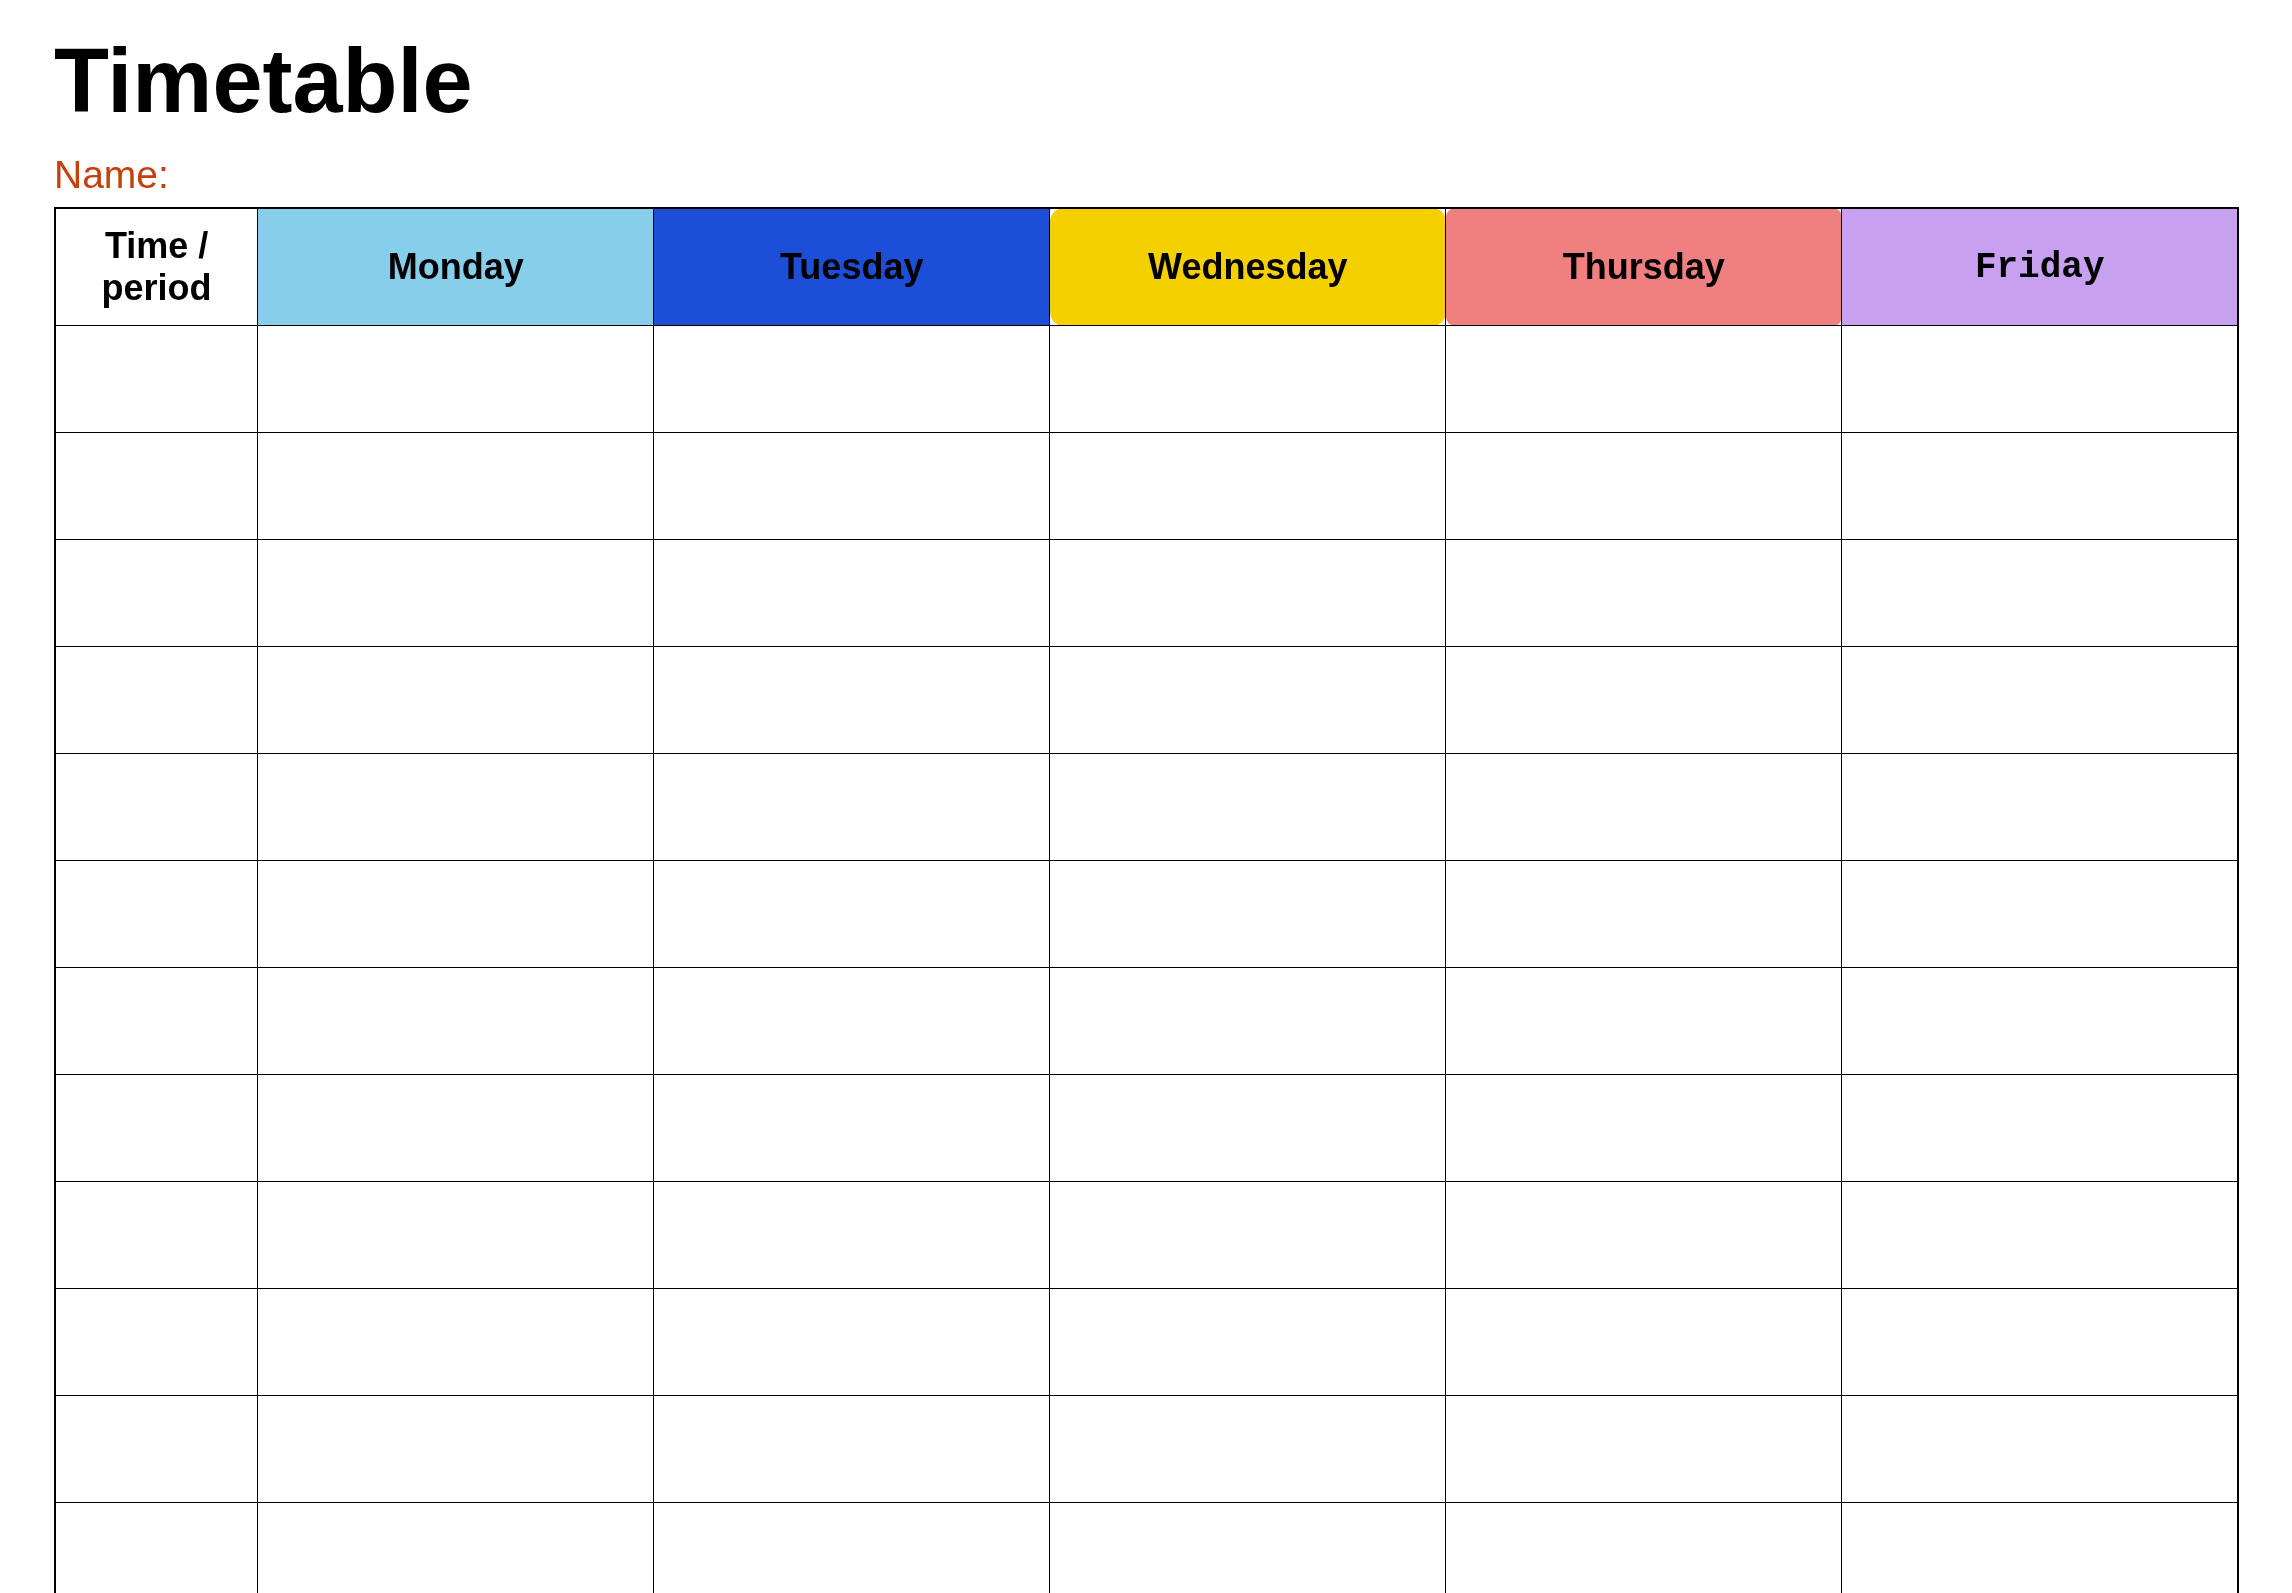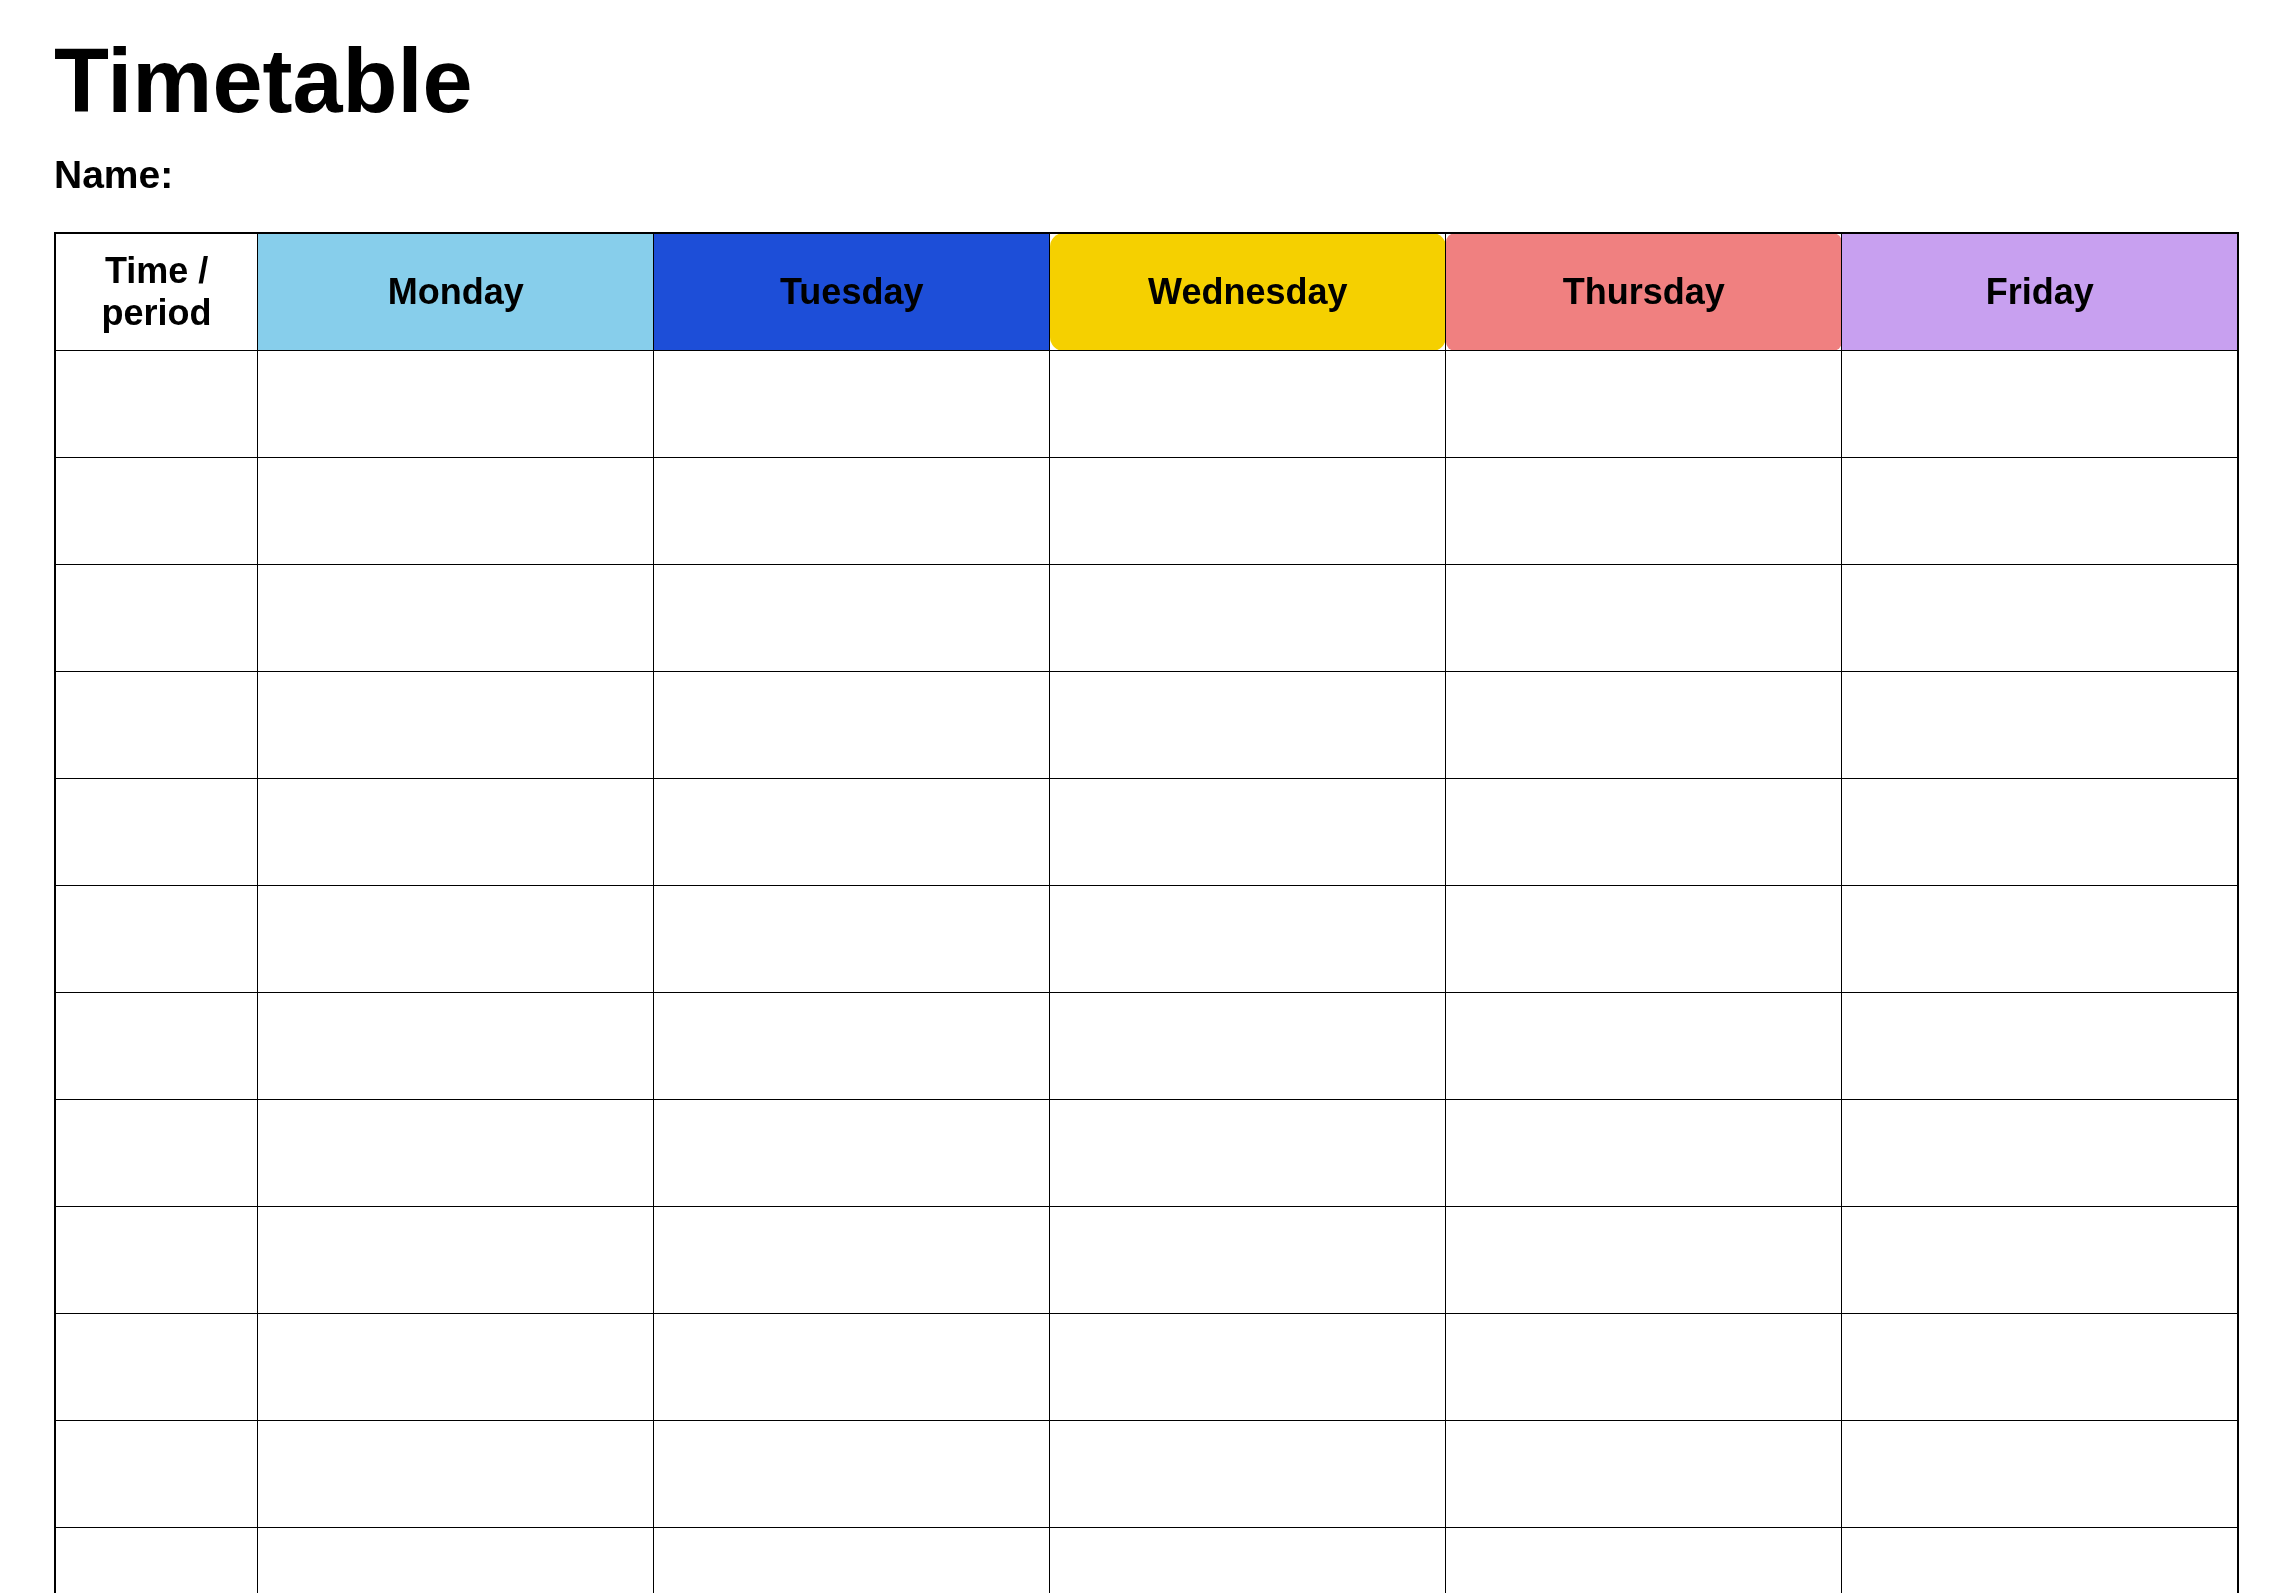--- a/index.html
+++ b/index.html
@@ -61,23 +61,23 @@
     }
 
     .logo-tagline {
       font-size: 21.5px;
       color: #555555;
       margin-top: 3.6px;
     }
 
     .name-row {
       font-size: 39px;
-      font-weight: bold;
-      color: #000000;
-      margin-bottom: 35px;
+      font-weight: normal;
+      color: #c2410c;
+      margin-bottom: 10px;
     }
 
     .timetable {
       width: 100%;
       border-collapse: collapse;
       border: 2.2px solid #000000;
     }
 
     .timetable th,
     .timetable td {
@@ -128,20 +128,21 @@
       background: #f08080;
       color: #000000;
       width: 385px;
       border-radius: 9px;
     }
 
     .col-friday {
       background: #c8a0f0;
       color: #000000;
       width: 385px;
+      font-family: Liberation Mono, monospace;
     }
 
     .timetable tbody td.col-time {
       background: #ffffff;
     }
     .timetable tbody td.col-monday {
       background: #ffffff;
     }
     .timetable tbody td.col-tuesday {
       background: #ffffff;

